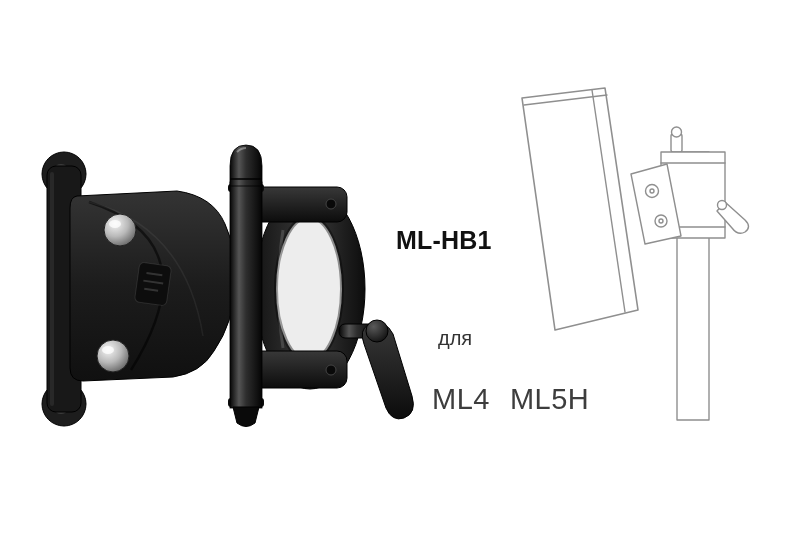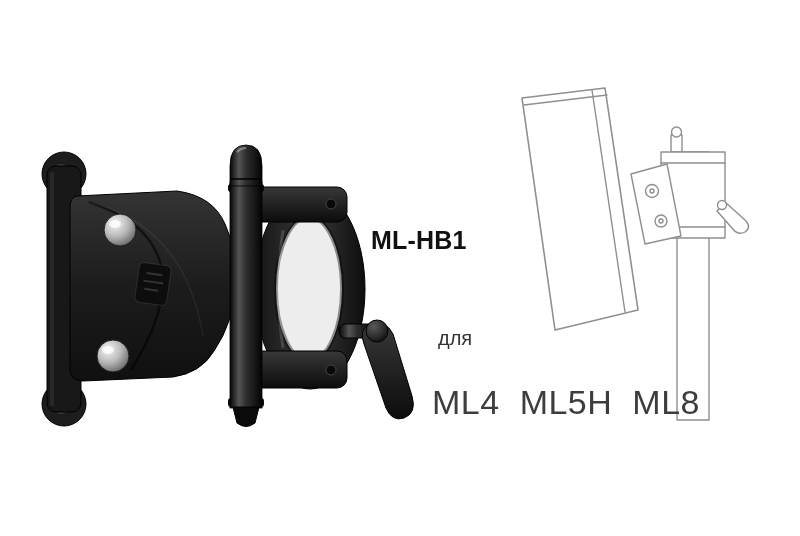--- a/index.html
+++ b/index.html
@@ -6,33 +6,33 @@
   .page{
     position:relative;
     width:800px;height:536px;
     background:#ffffff;
     overflow:hidden;
     font-family:"Liberation Sans", sans-serif;
   }
   .photo-wrap{position:absolute;left:25px;top:130px;width:395px;height:300px;}
   .diagram-wrap{position:absolute;left:495px;top:78px;width:260px;height:350px;}
   .model-title{
-    position:absolute;left:371px;top:226px;
+    position:absolute;left:396px;top:226px;
     font-size:25px;font-weight:700;color:#111111;letter-spacing:0.2px;
     z-index:5;
   }
   .for-label{
     position:absolute;left:438px;top:327px;
     font-size:20px;font-weight:400;color:#333333;
     z-index:5;
   }
   .models{
     position:absolute;left:432px;top:383px;
     display:flex;gap:20px;
-    font-size:34px;font-weight:400;color:#3d3d3d;letter-spacing:0.5px;
+    font-size:29px;font-weight:400;color:#3d3d3d;letter-spacing:0.5px;
     z-index:5;
   }
 </style>
 </head>
 <body>
 
 <div class="page">
 
   <div class="photo-wrap">
     <svg viewBox="0 0 395 300" width="395" height="300">
@@ -119,21 +119,20 @@
         <path d="M208,277 L234,277 L230,293 Q221,300 212,293 Z" fill="#0a0a0a" stroke="#000"></path>
       </g>
     </svg>
   </div>
 
   <div class="model-title">ML-HB1</div>
   <div class="for-label">для</div>
   <div class="models">
     <span>ML4</span>
     <span>ML5H</span>
-    <span>ML8</span>
   </div>
 
   <div class="diagram-wrap">
     <svg viewBox="0 0 260 350" width="260" height="350">
       <g fill="#ffffff" stroke="#8f8f8f" stroke-width="1.4" stroke-linejoin="round" stroke-linecap="round">
 
         <rect x="182" y="74" width="32" height="268"></rect>
 
         <rect x="176" y="56" width="11" height="18" rx="2"></rect>
         <circle cx="181.5" cy="54" r="5"></circle>

